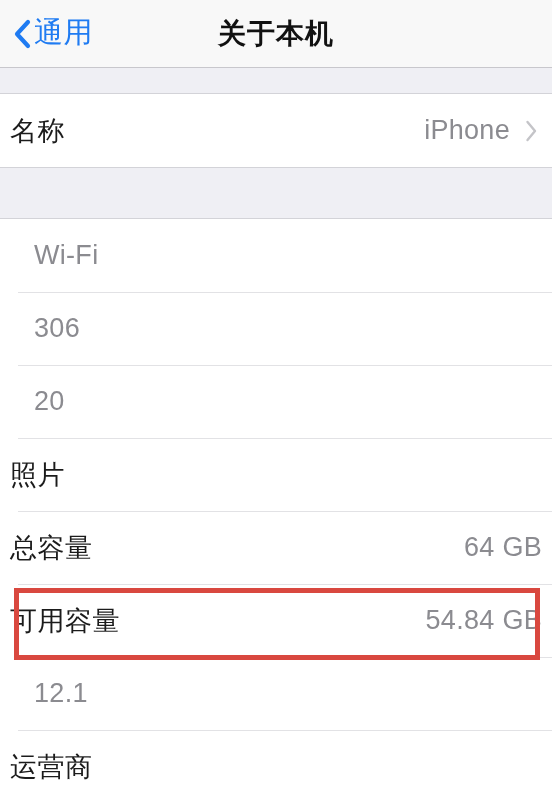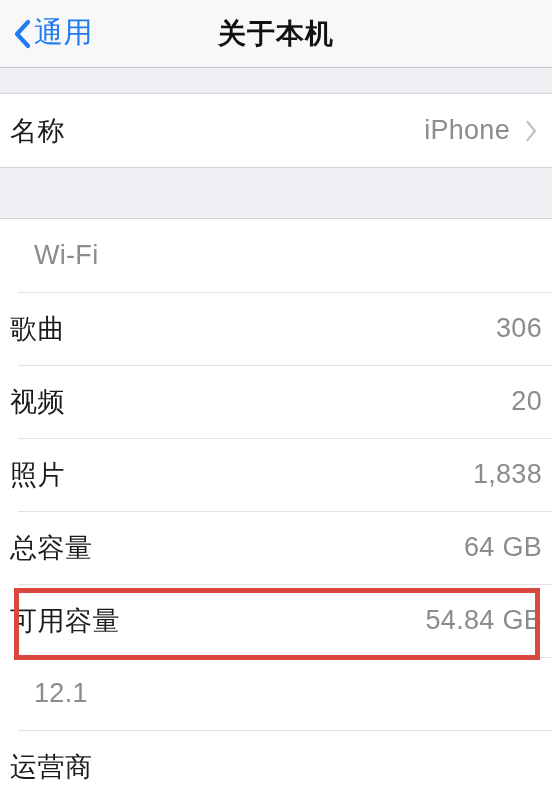--- a/index.html
+++ b/index.html
@@ -182,32 +182,29 @@
 
   <div class="gap gap-mid"></div>
 
   <div class="group">
 
     <div class="row">
       <span class="row-value">Wi-Fi</span>
     </div>
 
     <div class="row">
-      <span class="row-label">歌曲</span>
       <span class="row-value">306</span>
     </div>
 
     <div class="row">
-      <span class="row-label">视频</span>
       <span class="row-value">20</span>
     </div>
 
     <div class="row">
       <span class="row-label">照片</span>
-      <span class="row-value">1,838</span>
     </div>
 
     <div class="row">
       <span class="row-label">总容量</span>
       <span class="row-value">64 GB</span>
     </div>
 
     <div class="row">
       <span class="row-label">可用容量</span>
       <span class="row-value">54.84 GB</span>

